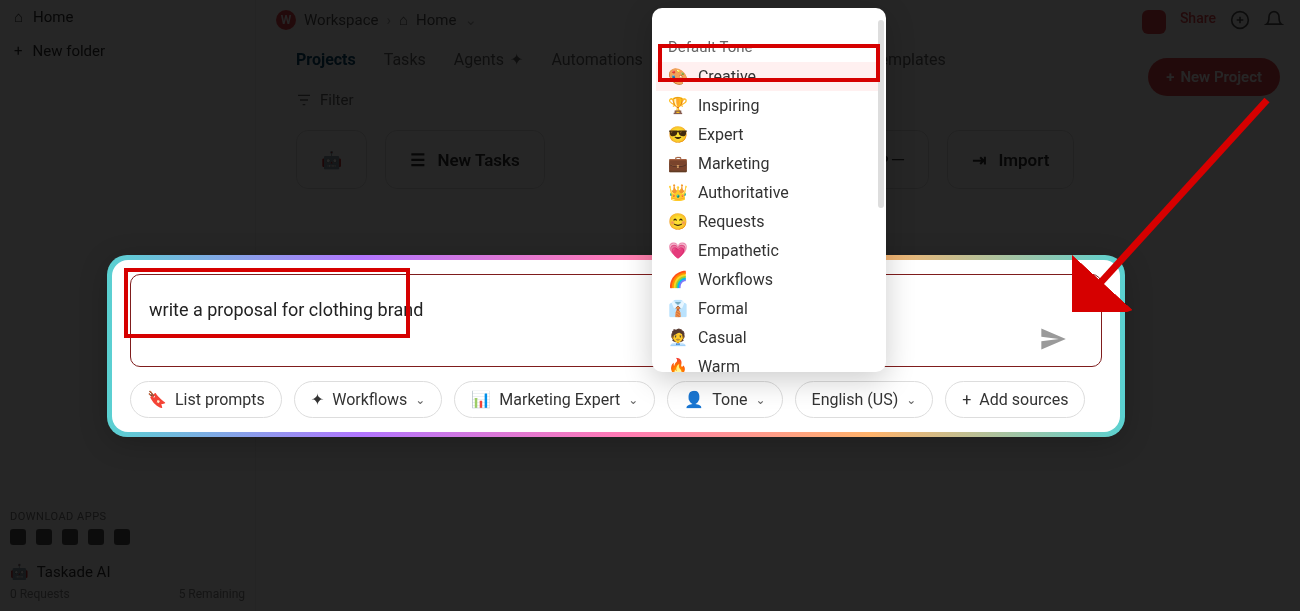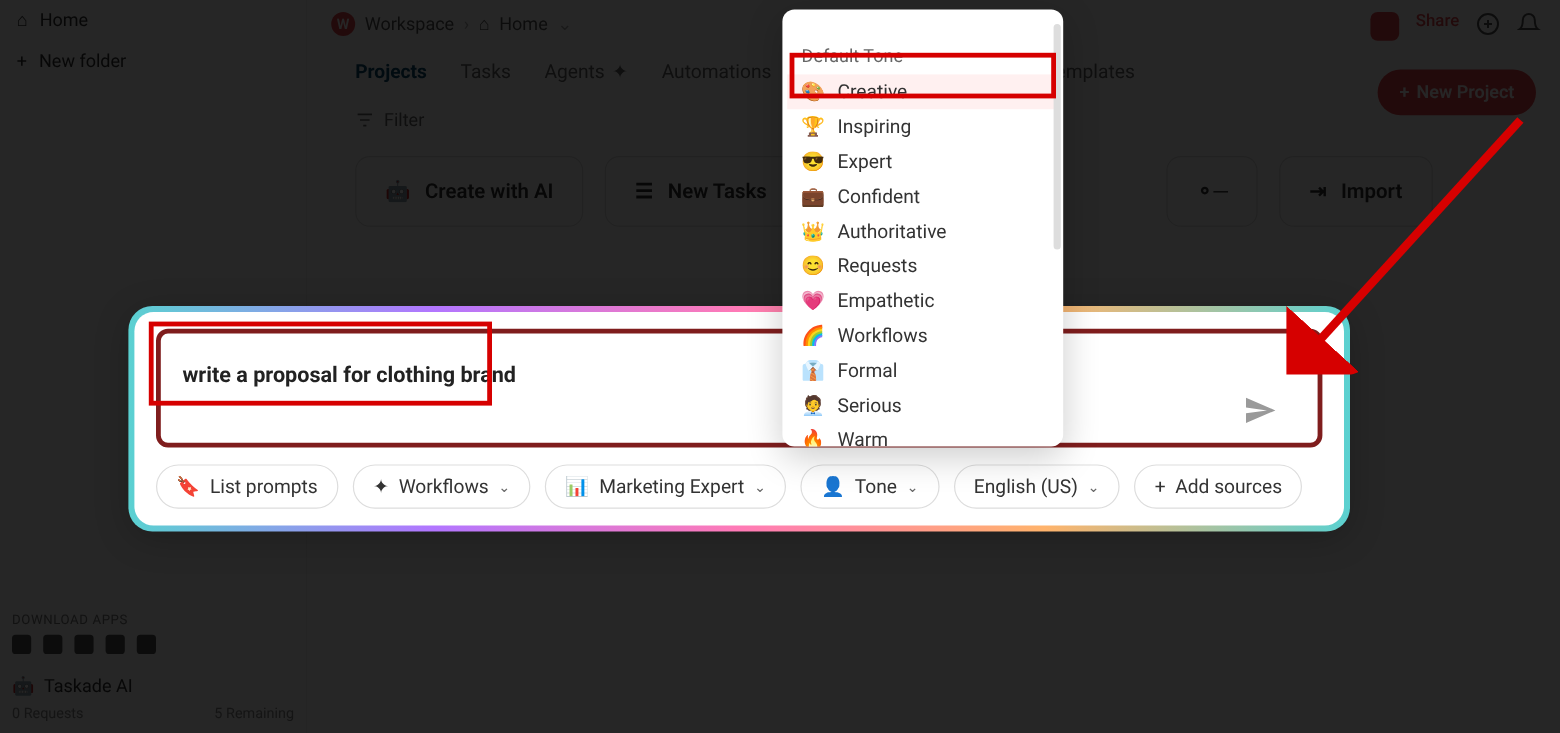--- a/index.html
+++ b/index.html
@@ -35,21 +35,21 @@
 .filter-row { padding:14px 40px; }
 .filter { display:inline-flex; align-items:center; gap:8px; color:#666; font-size:15px; }
 
 .action-buttons { display:flex; gap:18px; padding:4px 40px; }
 .action-btn { border:1px solid #ddd; border-radius:12px; padding:18px 24px; display:flex; align-items:center; gap:12px; font-size:17px; font-weight:600; color:#333; background:#fff; }
 
 
 .prompt-panel { position:absolute; left:110px; top:258px; width:1012px; background:#fff; border-radius:18px; z-index:5; box-shadow:0 6px 30px rgba(0,0,0,.25); padding:2px; }
 .prompt-panel::before { content:""; position:absolute; inset:-3px; border-radius:20px; background:linear-gradient(90deg,#5ad1d1,#b276ff,#ff7ab6,#ffb36b,#5ad1d1); z-index:-1; }
 .prompt-inner { background:#fff; border-radius:16px; padding:14px 18px 14px 18px; }
-.prompt-input-wrap { position:relative; padding:14px 4px 36px 4px; border:4px solid #7f1d1d; border-radius:10px;font-weight:bold; }
+.prompt-input-wrap { position:relative; padding:14px 4px 36px 4px; border:1px solid #7f1d1d; border-radius:10px; }
 .prompt-text { font-size:18px; color:#222; padding:10px 14px; }
 .send-btn { position:absolute; right:34px; top:50px; color:#9a9a9a; }
 
 .chip-row { display:flex; gap:12px; margin-top:14px; flex-wrap:wrap; }
 .chip { border:1px solid #ddd; border-radius:999px; padding:8px 16px; display:flex; align-items:center; gap:8px; font-size:16px; color:#333; cursor:pointer; background:#fff; }
 .chip .chev { font-size:12px; color:#666; }
 
 
 .tone-menu { position:absolute; left:652px; top:8px; width:234px; background:#fff; border-radius:10px; box-shadow:0 8px 30px rgba(0,0,0,.2); z-index:10; padding:24px 4px; max-height:364px; overflow:hidden; }
 .tone-header { font-size:15px; color:#666; padding:6px 12px; }
@@ -155,21 +155,20 @@
             <path d="M3 5h18M6 12h12M10 19h4"></path>
           </svg>
         </span>
       <span>Filter</span>
     </div>
   </div>
 
   <div class="action-buttons">
     <div class="action-btn">
         <span>🤖</span>
-        <span>Create with AI</span>
       </div>
     <div class="action-btn">
         <span>☰</span>
         <span>New Tasks</span>
       </div>
     <div class="action-btn" style="margin-left:290px">
         <span>⚬─</span>
       </div>
     <div class="action-btn">
         <span>⇥</span>
@@ -233,21 +232,21 @@
       <div class="tone-item">
         <span>🏆</span>
         <span>Inspiring</span>
       </div>
       <div class="tone-item">
         <span>😎</span>
         <span>Expert</span>
       </div>
       <div class="tone-item">
         <span>💼</span>
-        <span>Confident</span>
+        <span>Marketing</span>
       </div>
       <div class="tone-item">
         <span>👑</span>
         <span>Authoritative</span>
       </div>
       <div class="tone-item">
         <span>😊</span>
         <span>Requests</span>
       </div>
       <div class="tone-item">
@@ -257,21 +256,21 @@
       <div class="tone-item">
         <span>🌈</span>
         <span>Workflows</span>
       </div>
       <div class="tone-item">
         <span>👔</span>
         <span>Formal</span>
       </div>
       <div class="tone-item">
         <span>🧑‍💼</span>
-        <span>Serious</span>
+        <span>Casual</span>
       </div>
       <div class="tone-item">
         <span>🔥</span>
         <span>Warm</span>
       </div>
       <div class="tone-item">
         <span>😂</span>
         <span>Humorous</span>
       </div>
     </div>

